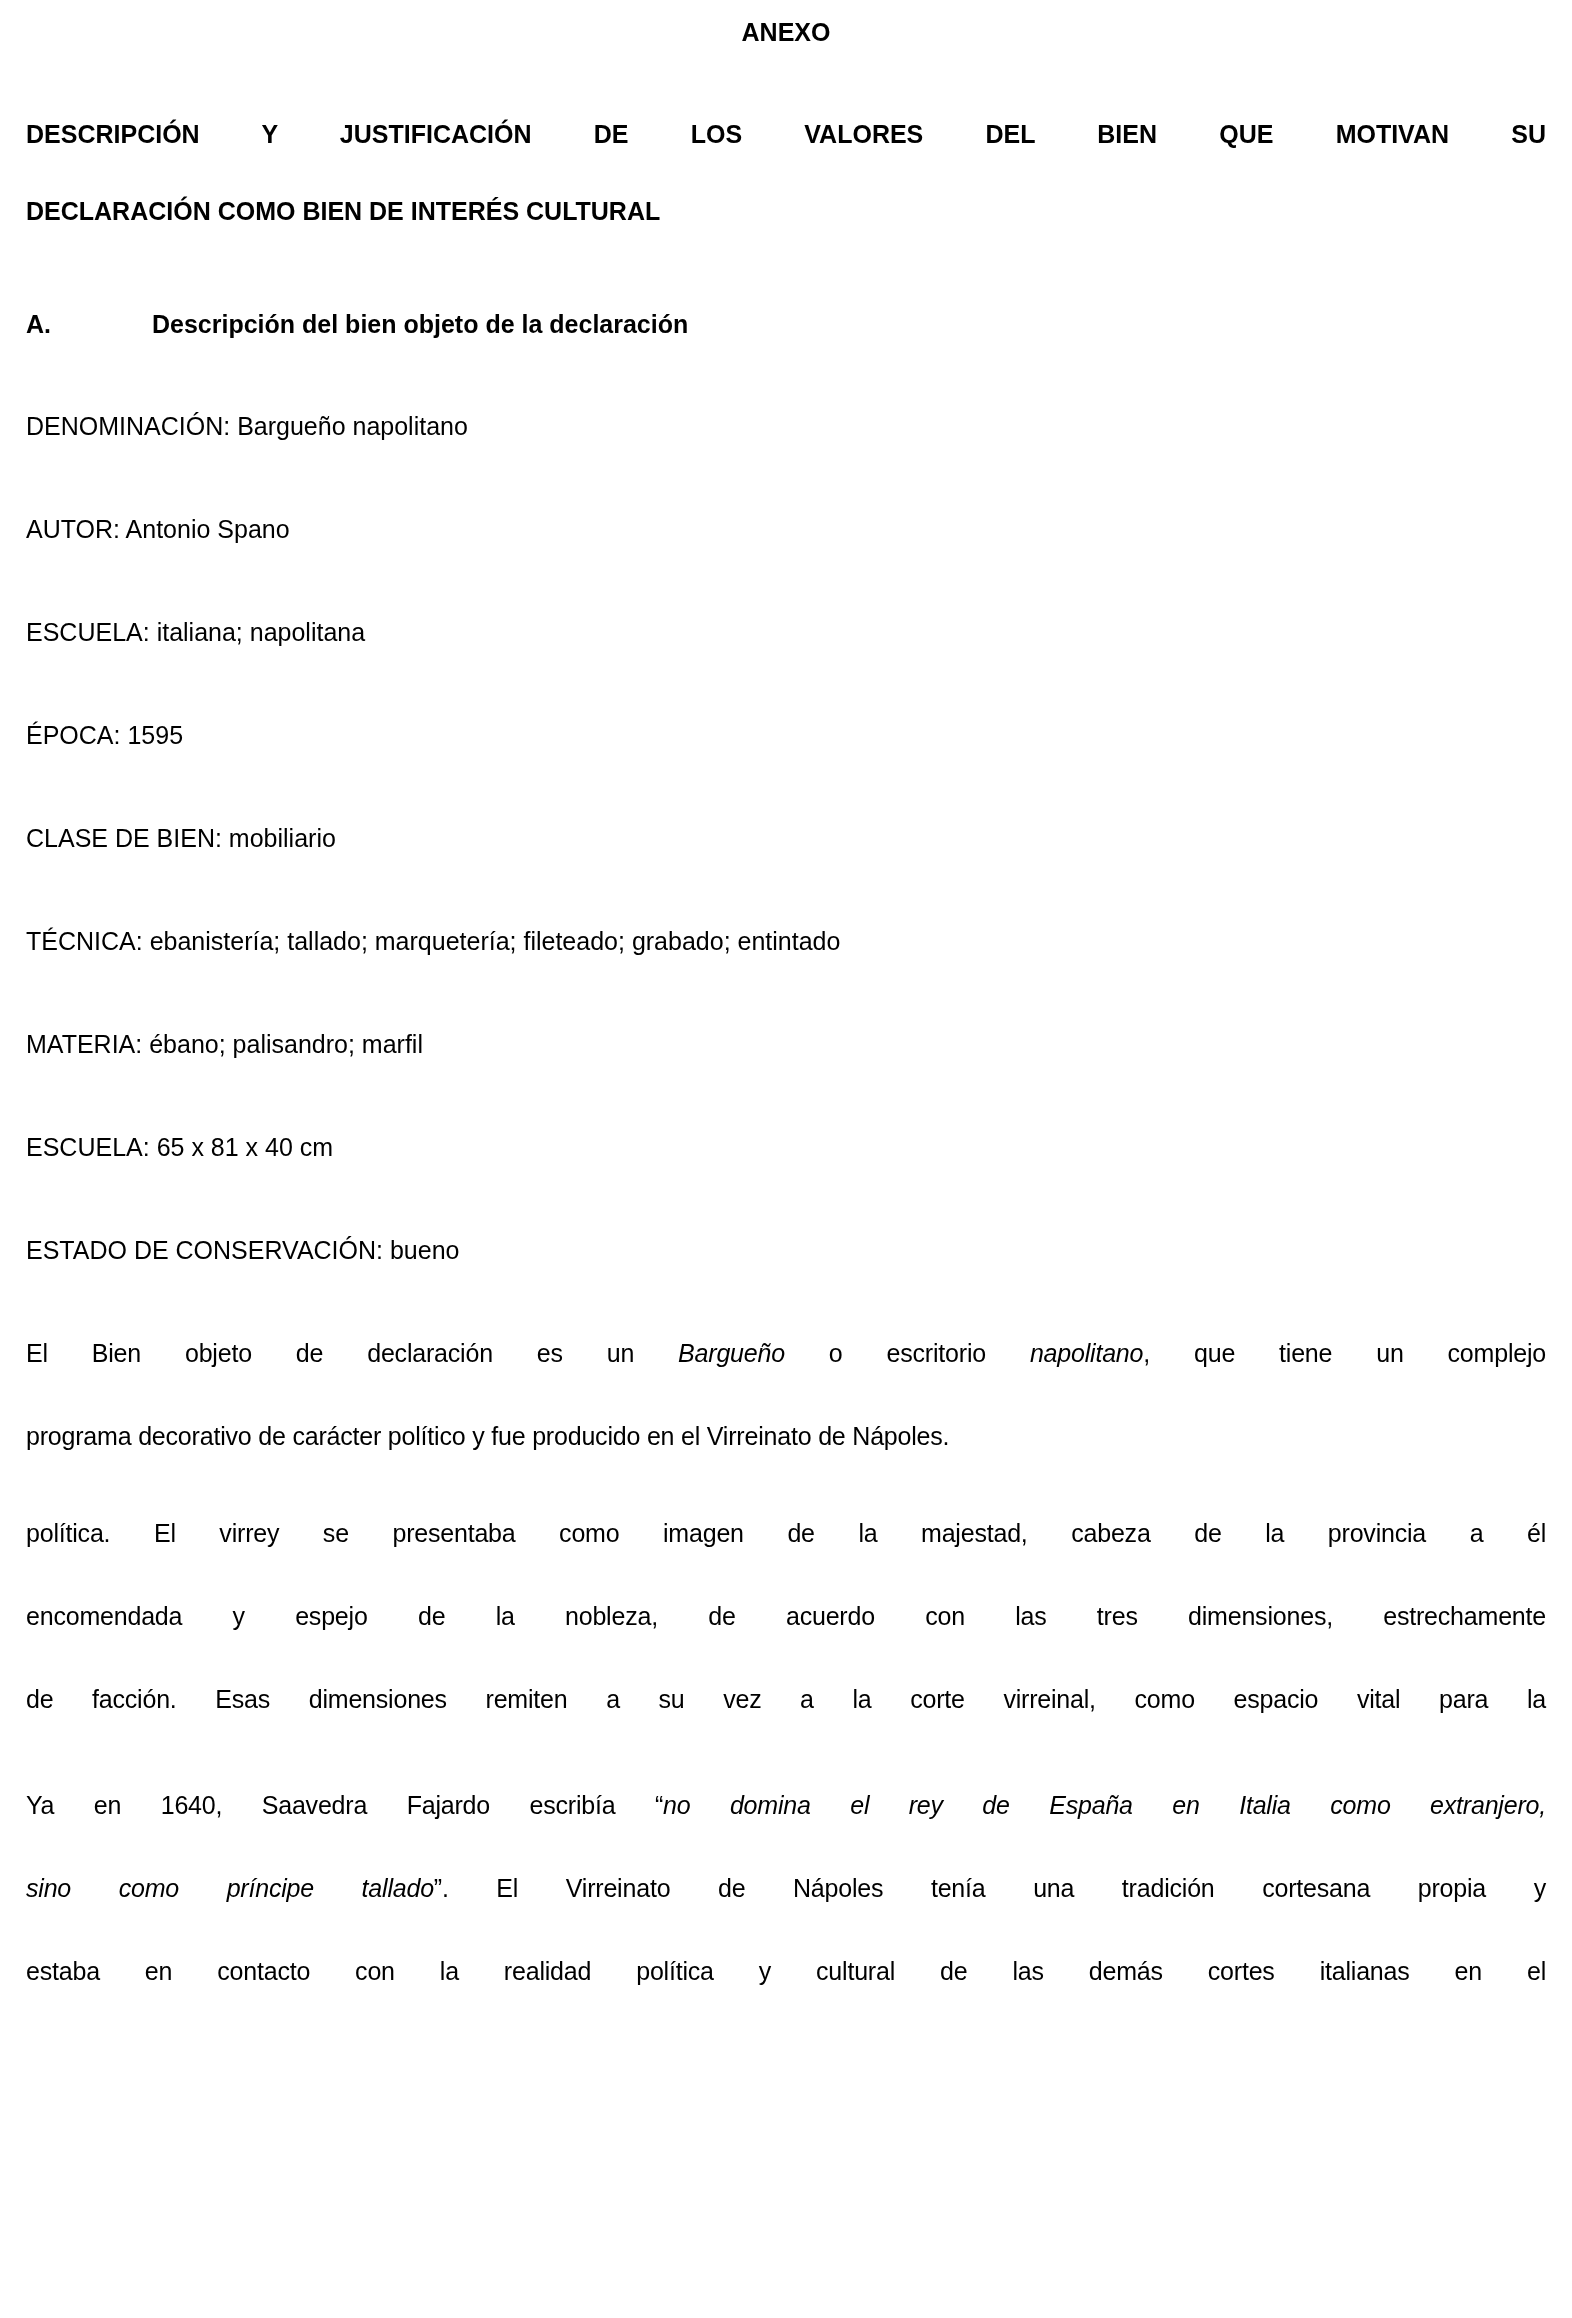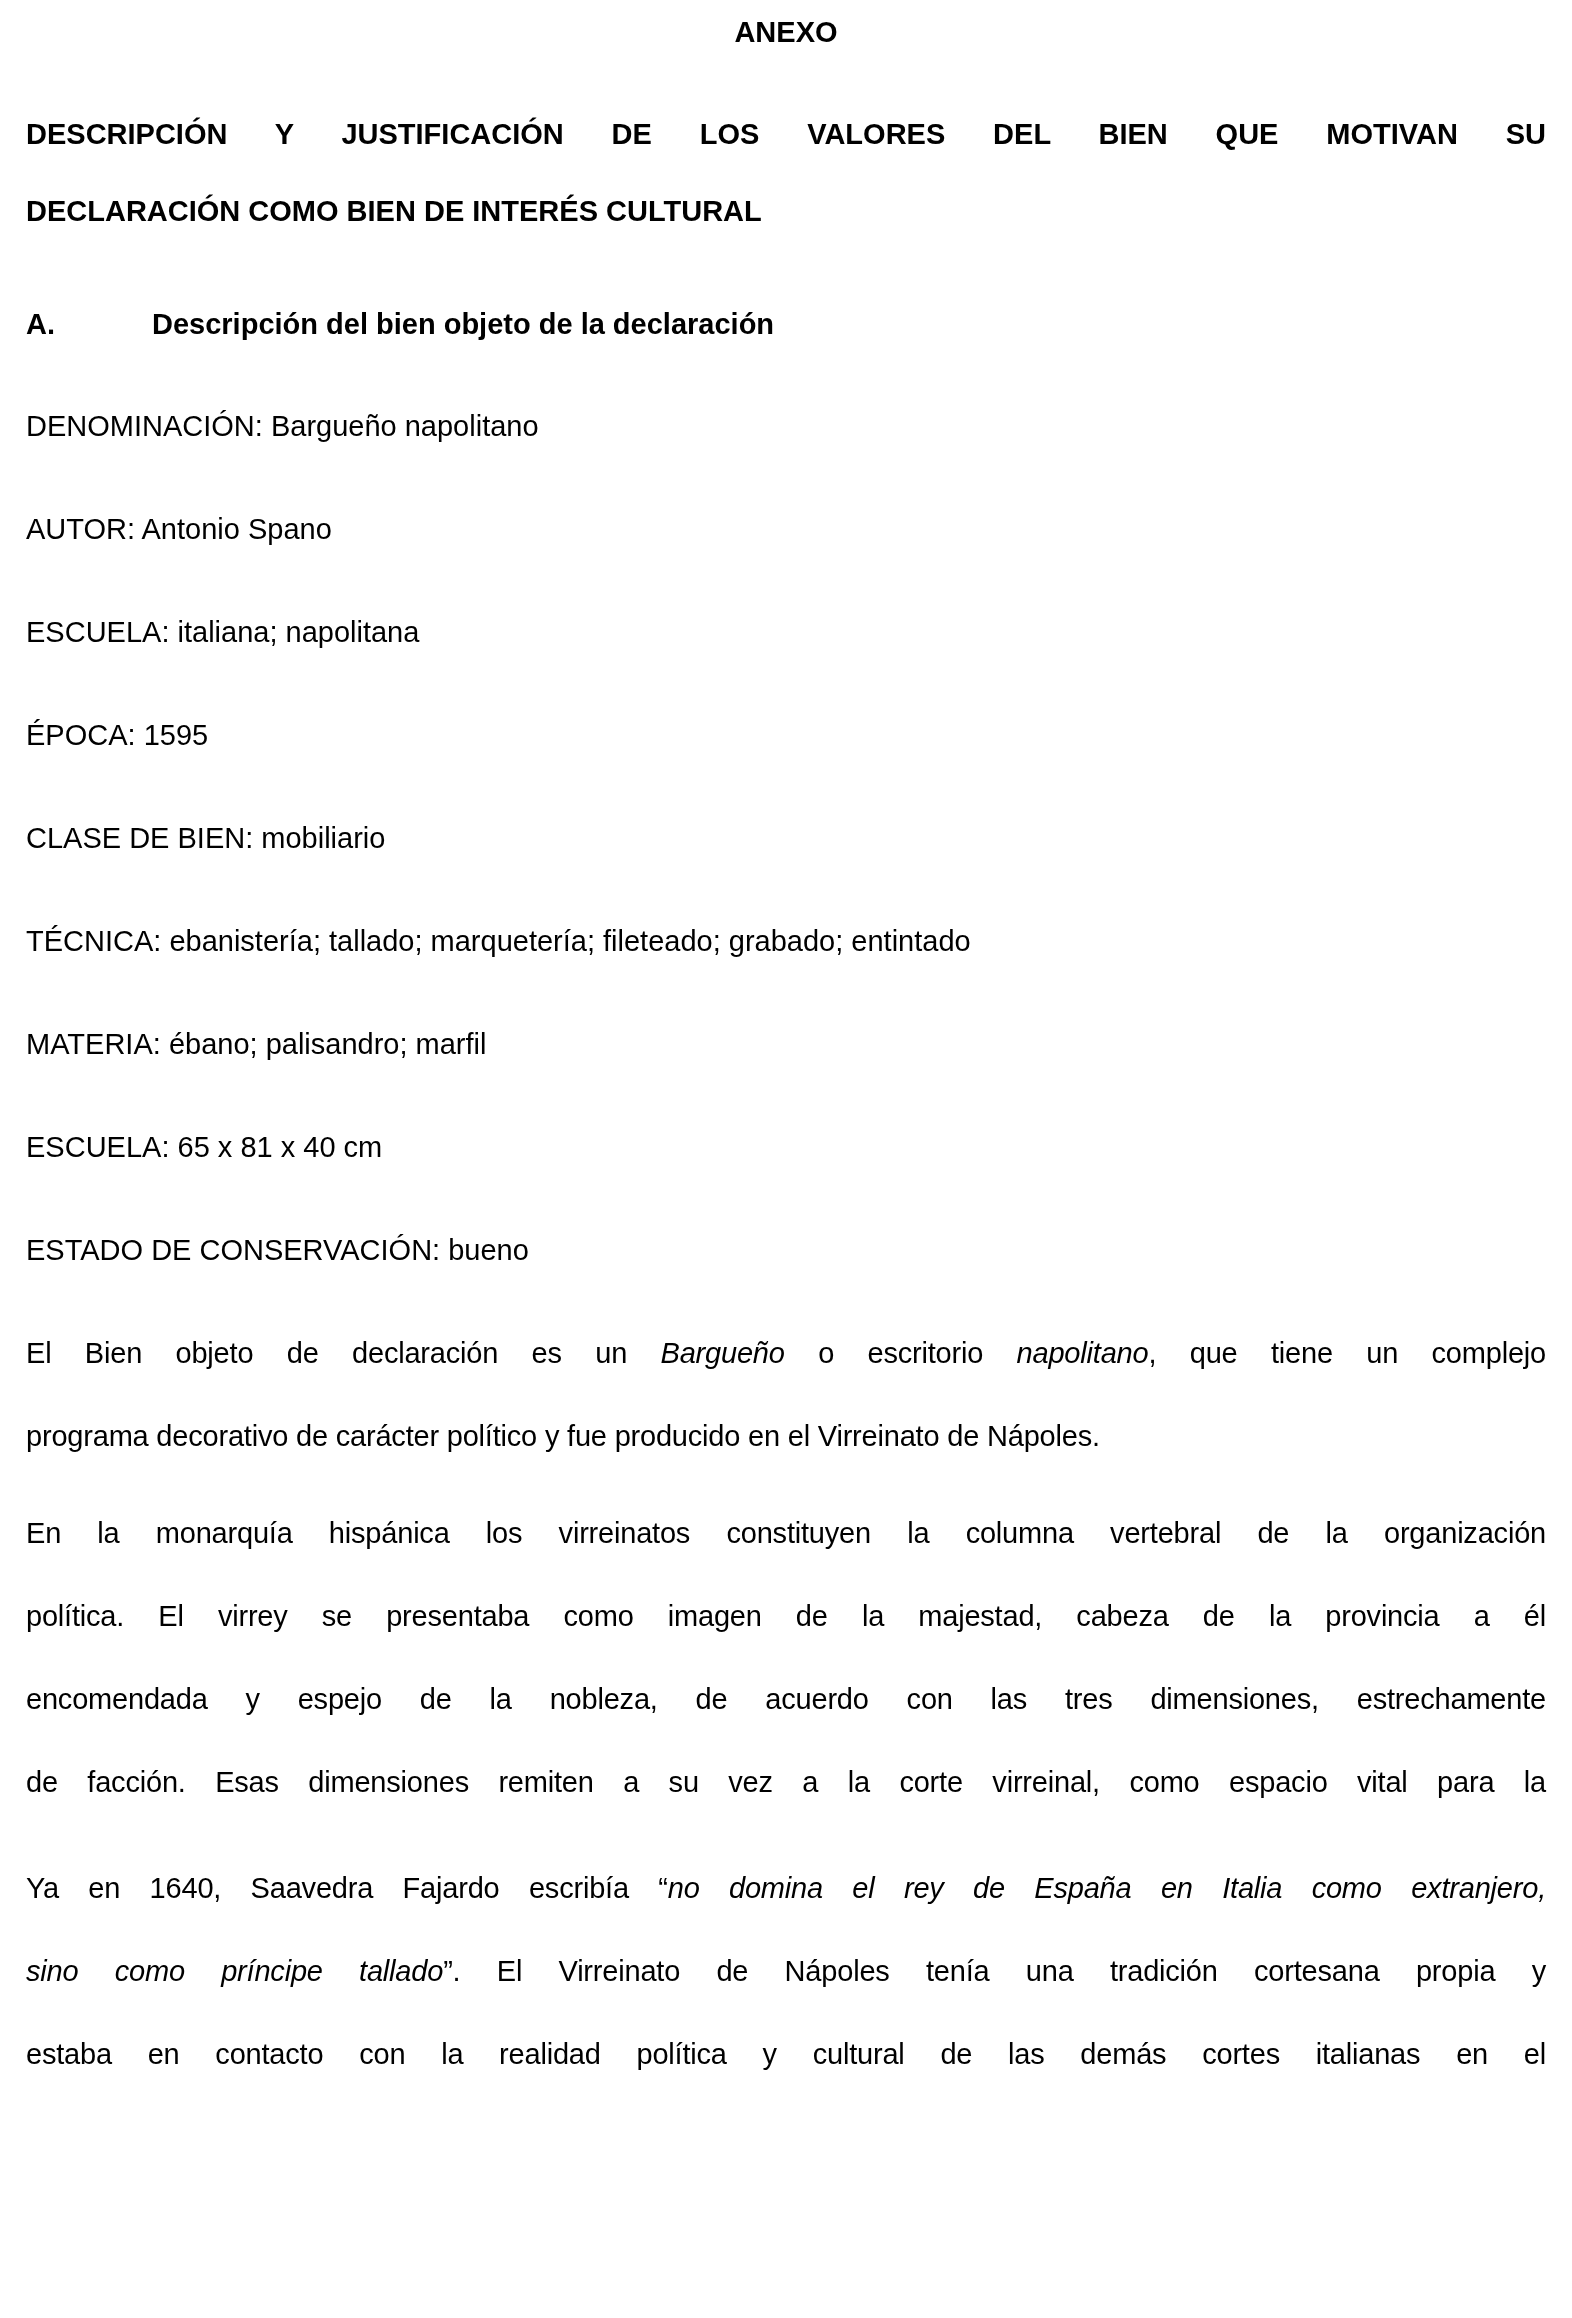--- a/index.html
+++ b/index.html
@@ -9,21 +9,21 @@
   }
   .page {
     position: relative;
     width: 1572px;
     height: 2319px;
     box-sizing: border-box;
     padding: 0 26px;
     background: #ffffff;
     color: #000000;
     font-family: "Liberation Sans", "DejaVu Sans", sans-serif;
-    font-size: 29px;
+    font-size: 25px;
     overflow: hidden;
   }
   .anexo {
     font-weight: bold;
     text-align: center;
     line-height: 65px;
     margin: 0 0 31px 0;
   }
   .doc-title {
     font-weight: bold;
@@ -92,21 +92,20 @@
     <div class="field"><span>ESCUELA:</span> <span>65 x 81 x 40 cm</span></div>
     <div class="field"><span>ESTADO DE CONSERVACIÓN:</span> <span>bueno</span></div>
   </div>
 
   <div class="para para-1">
     <div class="ln jl"><span>El Bien objeto de declaración es un </span><span class="it">Bargueño</span><span> o escritorio </span><span class="it">napolitano</span><span>, que tiene un complejo</span></div>
     <div class="ln ll">programa decorativo de carácter político y fue producido en el Virreinato de Nápoles.</div>
   </div>
 
   <div class="para para-2">
-    <div class="ln jl">En la monarquía hispánica los virreinatos constituyen la columna vertebral de la organización</div>
     <div class="ln jl">política. El virrey se presentaba como imagen de la majestad, cabeza de la provincia a él</div>
     <div class="ln jl">encomendada y espejo de la nobleza, de acuerdo con las tres dimensiones, estrechamente</div>
     <div class="ln jl">de facción. Esas dimensiones remiten a su vez a la corte virreinal, como espacio vital para la</div>
   </div>
 
   <div class="para para-3">
     <div class="ln jl"><span>Ya en 1640, Saavedra Fajardo escribía “</span><span class="it">no domina el rey de España en Italia como extranjero,</span></div>
     <div class="ln jl"><span class="it">sino como príncipe tallado</span><span>”. El Virreinato de Nápoles tenía una tradición cortesana propia y</span></div>
     <div class="ln jl">estaba en contacto con la realidad política y cultural de las demás cortes italianas en el</div>
   </div>

